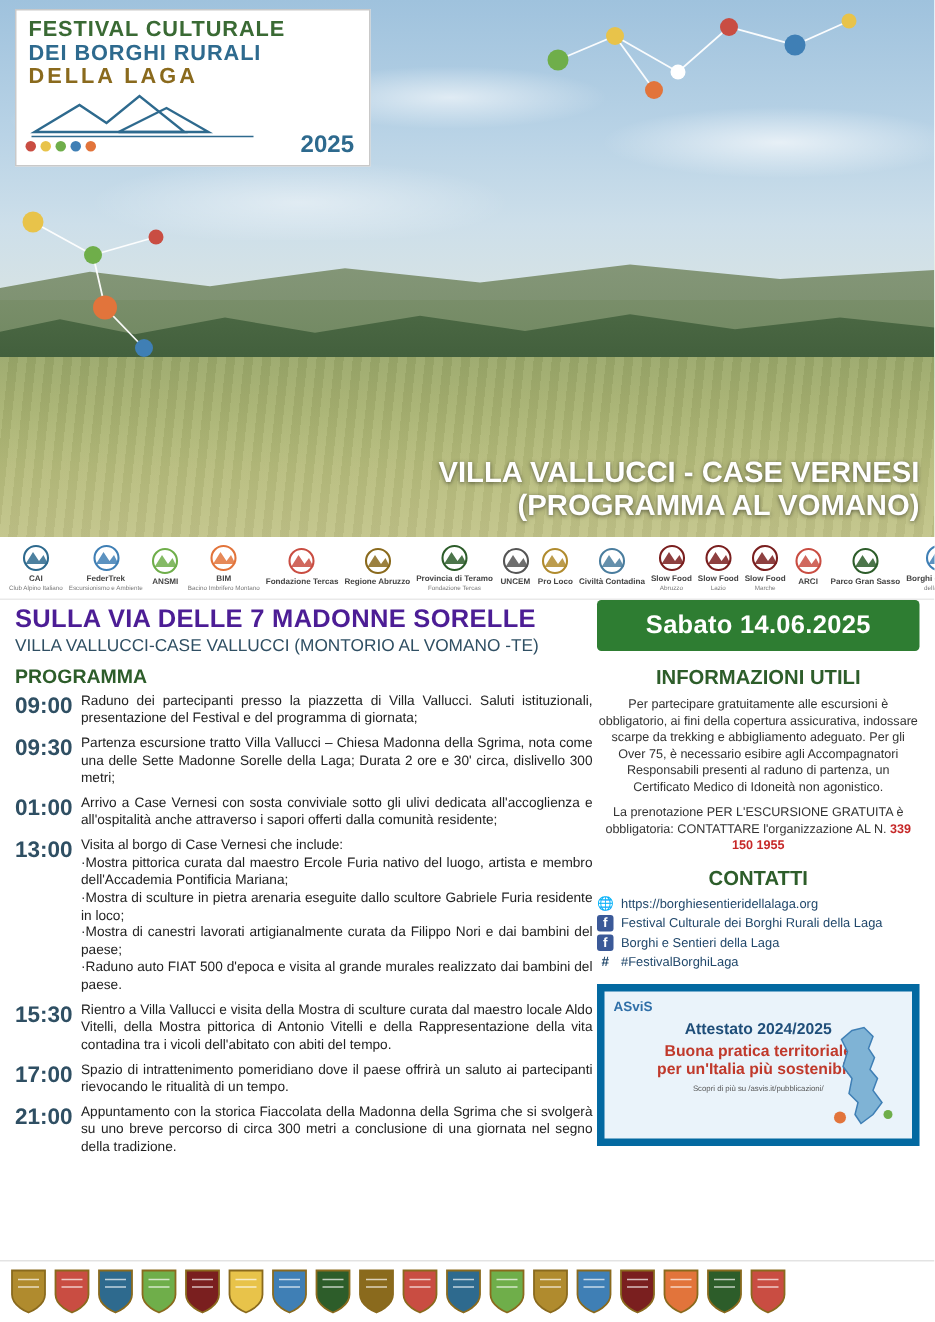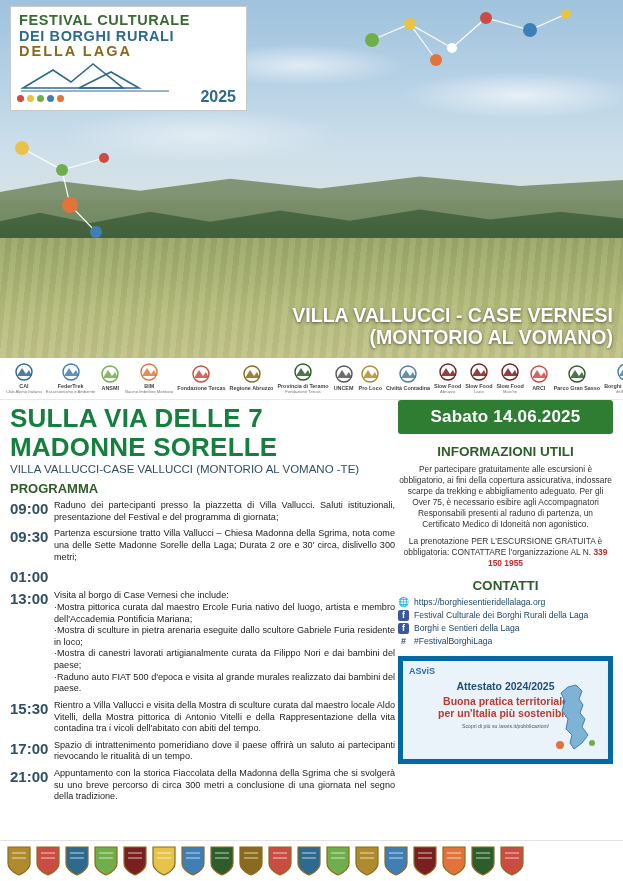--- a/index.html
+++ b/index.html
@@ -101,21 +101,21 @@
   .sp .mark { width:22px; height:20px; margin-bottom:1px; }
   .sp .nm { font-weight:bold; font-size:5.4px; white-space:nowrap; }
   .sp .sub { font-size:4.2px; color:#777; white-space:nowrap; }
 
   
   .content { position:absolute; left:0; top:400px; width:623px; height:440px; }
   .left-col { position:absolute; left:10px; top:0; width:385px; }
   .right-col { position:absolute; left:398px; top:0; width:215px; }
 
   .title-main {
-    font-size:26px; font-weight:bold; color:#15803d; letter-spacing:.2px; line-height:1.1;
+    font-size:17px; font-weight:bold; color:#4c1d95; letter-spacing:.2px; line-height:1.1;
     margin:4px 0 2px 0;
   }
   .title-sub { font-size:11.5px; color:#2f4f63; font-weight:normal; margin-bottom:6px; }
   .prog-head { font-size:13px; font-weight:bold; color:#2d5d2a; margin-bottom:4px; }
 
   .prog-row { display:flex; margin-bottom:5px; }
   .prog-time { width:44px; flex:0 0 44px; font-size:15px; font-weight:bold; color:#2f4f63; padding-top:0px; }
   .prog-text { flex:1; font-size:9.1px; line-height:1.28; color:#222; text-align:justify; }
 
   .date-badge {
@@ -200,21 +200,21 @@
         </svg>
       </div>
       <div class="logo-dots">
         <i style="background:#c94d42"></i><i style="background:#e8c34a"></i><i style="background:#6fae4a"></i><i style="background:#3f7fb5"></i><i style="background:#e2743b"></i>
       </div>
       <div class="logo-year">2025</div>
     </div>
 
     <div class="hero-caption">
       <div>VILLA VALLUCCI - CASE VERNESI</div>
-      <div>(MONTORIO AL VOMANO)</div>
+      <div>(PROGRAMMA AL VOMANO)</div>
     </div>
   </div>
 
   <div class="sponsors" id="sponsor-strip">
       <div class="sp">
         <div class="mark"><svg width="22" height="20" viewBox="0 0 22 20">
             <circle cx="11" cy="9" r="8" fill="none" stroke="#2e6a8e" stroke-width="1.4"></circle>
             <path d="M4 13 L9 5 L13 11 L16 7 L19 13 Z" fill="#2e6a8e" opacity="0.85"></path>
           </svg></div>
         <div class="nm">CAI</div>
@@ -344,20 +344,21 @@
           <div class="prog-row">
             <div class="prog-time">09:00</div>
             <div class="prog-text">Raduno dei partecipanti presso la piazzetta di Villa Vallucci. Saluti istituzionali, presentazione del Festival e del programma di giornata;</div>
           </div>
           <div class="prog-row">
             <div class="prog-time">09:30</div>
             <div class="prog-text">Partenza escursione tratto Villa Vallucci – Chiesa Madonna della Sgrima, nota come una delle Sette Madonne Sorelle della Laga; Durata 2 ore e 30' circa, dislivello 300 metri;</div>
           </div>
           <div class="prog-row">
             <div class="prog-time">01:00</div>
+            <div class="prog-text">Arrivo a Case Vernesi con sosta conviviale sotto gli ulivi dedicata all'accoglienza e all'ospitalità anche attraverso i sapori offerti dalla comunità residente;</div>
           </div>
           <div class="prog-row">
             <div class="prog-time">13:00</div>
             <div class="prog-text">Visita al borgo di Case Vernesi che include:<br>·Mostra pittorica curata dal maestro Ercole Furia nativo del luogo, artista e membro dell'Accademia Pontificia Mariana;<br>·Mostra di sculture in pietra arenaria eseguite dallo scultore Gabriele Furia residente in loco;<br>·Mostra di canestri lavorati artigianalmente curata da Filippo Nori e dai bambini del paese;<br>·Raduno auto FIAT 500 d'epoca e visita al grande murales realizzato dai bambini del paese.</div>
           </div>
           <div class="prog-row">
             <div class="prog-time">15:30</div>
             <div class="prog-text">Rientro a Villa Vallucci e visita della Mostra di sculture curata dal maestro locale Aldo Vitelli, della Mostra pittorica di Antonio Vitelli e della Rappresentazione della vita contadina tra i vicoli dell'abitato con abiti del tempo.</div>
           </div>
           <div class="prog-row">

